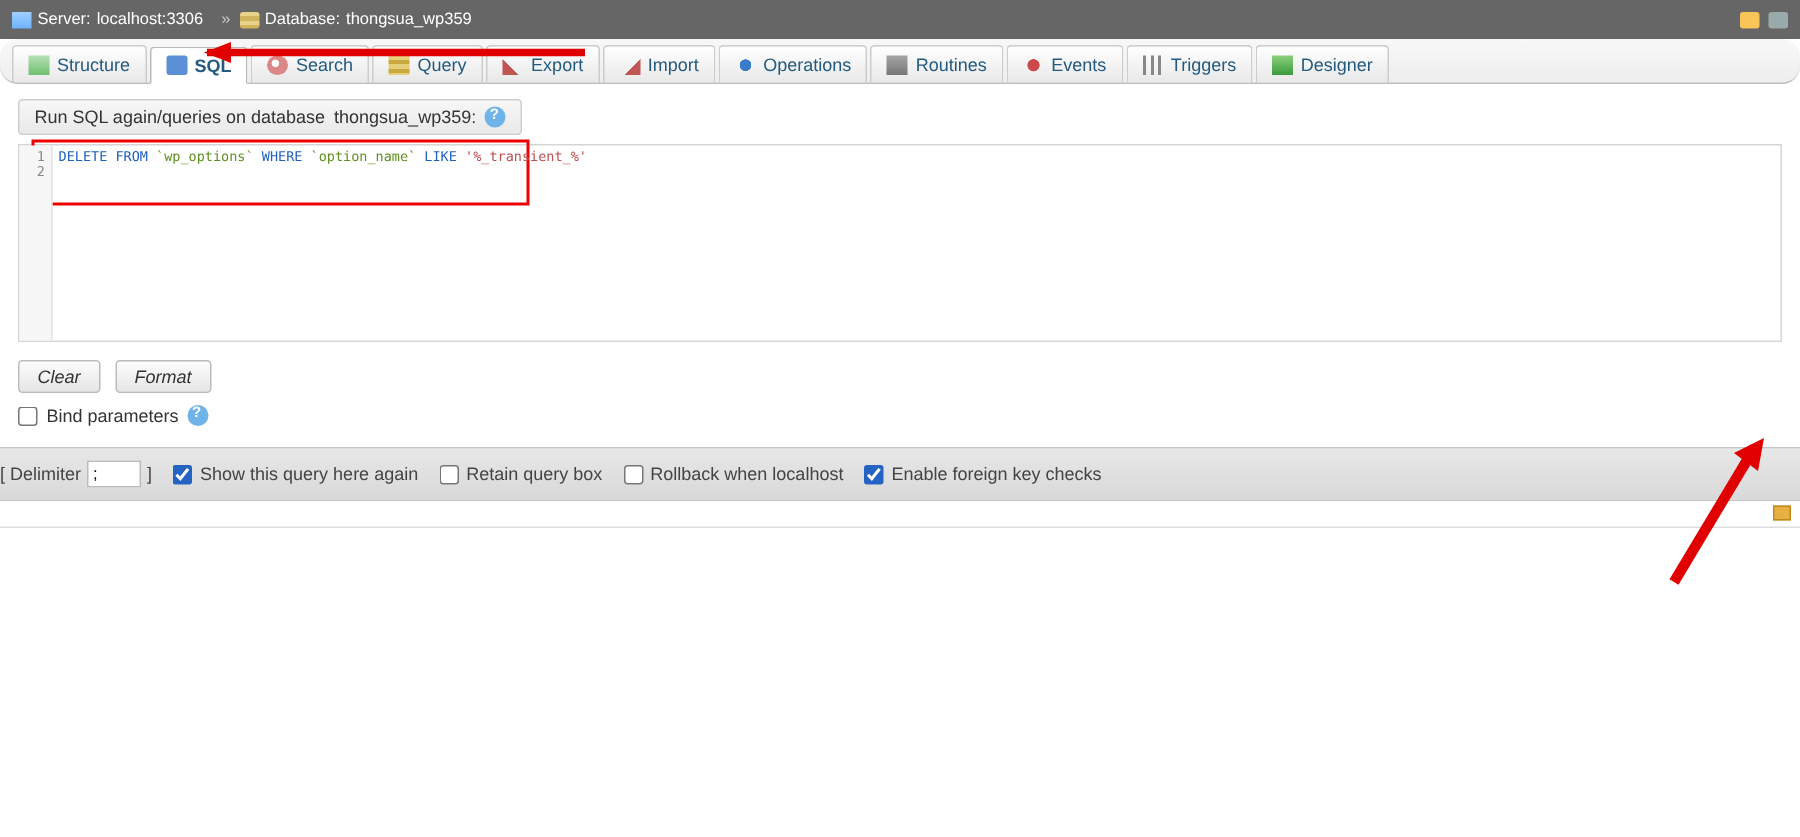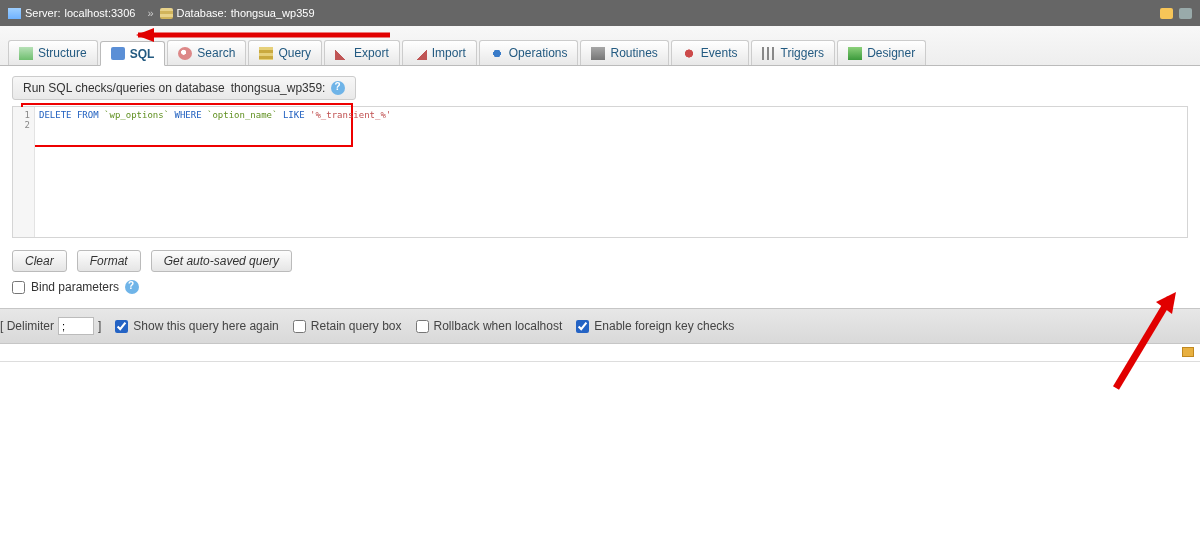--- a/index.html
+++ b/index.html
@@ -30,22 +30,23 @@
   .ic-server { background: linear-gradient(#9ecfff,#6fb2ff);}
   .ic-db { background: repeating-linear-gradient(#e8d28a 0 3px,#d1b45b 3px 6px); border-radius: 2px;}
   .ic-r1 { background:#f7c558; border-radius: 2px;}
   .ic-r2 { background:#9aa; border-radius: 2px;}
   
   .tabs {
     display: flex;
     align-items: flex-end;
     background: linear-gradient(#f8f8f8,#eee);
     border-bottom: 1px solid #bbb;
-    height: 40px;
+    height: 30px;
     padding-left: 8px;
+    border-radius: 12px;
   }
   .tab {
     display: inline-flex;
     align-items: center;
     gap: 5px;
     padding: 5px 10px;
     border: 1px solid transparent;
     font-size: 12px;
     color: #235a81;
     cursor: pointer;
@@ -235,38 +236,37 @@
       <span>Triggers</span>
     </div>
   <div class="tab">
       <span class="tab-ic ic-designer"></span>
       <span>Designer</span>
     </div>
 </div>
 
 <div class="main">
   <div class="panel-title">
-    <span>Run SQL checks/queries on database</span>
+    <span>Run SQL again/queries on database</span>
     <span>thongsua_wp359:</span>
     <span class="help-ic"></span>
   </div>
 
   <div class="editor-wrap">
     <div class="red-box"></div>
     <div class="gutter">
        <div>1</div>
        <div>2</div>
     </div>
     <div class="code"><span class="kw">DELETE</span> <span class="kw">FROM</span> <span class="ident">`wp_options`</span> <span class="kw">WHERE</span> <span class="ident">`option_name`</span> <span class="kw">LIKE</span> <span class="str">'%_transient_%'</span></div>
   </div>
 
   <div class="actions">
     <button class="btn">Clear</button>
     <button class="btn">Format</button>
-    <button class="btn">Get auto-saved query</button>
   </div>
   <div class="binds">
     <input type="checkbox" style="">
     <span>Bind parameters</span>
     <span class="help-ic"></span>
   </div>
 </div>
 
 <div class="footer">
   <span class="delim-box">

